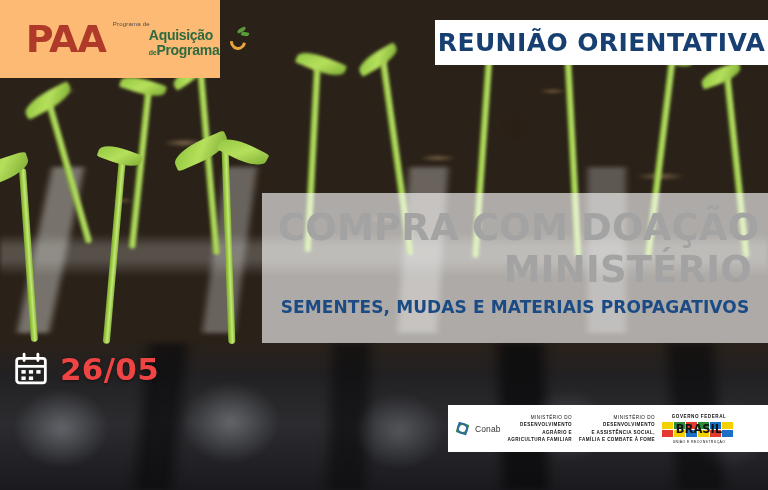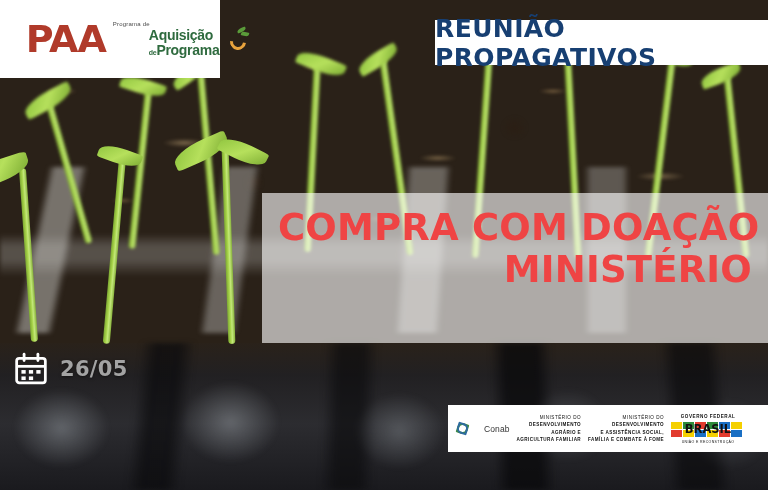--- a/index.html
+++ b/index.html
@@ -87,21 +87,21 @@
     border-radius:60% 10% 60% 10%;
     background:linear-gradient(135deg,#8cc23c 0%, #b6e05c 50%, #76a62e 100%);
   }
   .leaf.soft { filter:blur(1.6px); }
   .stem.soft { filter:blur(1.5px); }
 
   
   .paa-box {
     position:absolute; left:0; top:0;
     width:220px; height:78px;
-    background:#ffffff;
+    background:#fdba74;
     display:flex; align-items:center; justify-content:center;
     gap:7px;
     padding-left:34px;
   }
   .paa-mark {
     font-size:38px; font-weight:bold; letter-spacing:-1px;
     color:#b03a2a; line-height:1;
     font-family:"DejaVu Sans", sans-serif;
   }
   .paa-words { line-height:1.0; }
@@ -147,21 +147,21 @@
   
   .title-panel {
     position:absolute; left:262px; top:193px;
     width:506px; height:150px;
     background:rgba(255,255,255,.62);
     padding:14px 16px 10px 16px;
     display:flex; flex-direction:column; justify-content:flex-start;
   }
   .title-l1, .title-l2 {
     text-align:right;
-    font-size:37px; font-weight:bold; color:#ef4444;
+    font-size:37px; font-weight:bold; color:#a3a3a3;
     letter-spacing:.2px; line-height:1.14;
     font-family:"DejaVu Sans", sans-serif;
     white-space:nowrap;
   }
   .title-l1 { text-align:center; }
   .title-sub {
     text-align:center;
     font-size:17px; font-weight:bold; color:#1b4b85;
     letter-spacing:.1px; margin-top:6px;
     font-family:"DejaVu Sans", sans-serif;
@@ -169,36 +169,36 @@
   }
 
   
   .datetime {
     position:absolute; left:14px; top:352px;
     display:flex; flex-direction:column; gap:6px;
   }
   .dt-row { display:flex; align-items:center; gap:12px; }
   .dt-icon { width:34px; height:34px; flex:0 0 34px; }
   .dt-text {
-    font-size:21px; font-weight:bold; color:#a3a3a3;
+    font-size:31px; font-weight:bold; color:#ef4444;
     line-height:1; letter-spacing:.3px;
     font-family:"DejaVu Sans", sans-serif;
     text-shadow:0 1px 3px rgba(0,0,0,.5);
   }
 
   
   .footer-bar {
     position:absolute; left:448px; top:405px;
     width:320px; height:47px;
     background:#ffffff;
     display:flex; align-items:center;
     padding:0 6px 0 8px;
     gap:7px;
   }
-  .conab { display:flex; align-items:center; gap:15px; flex:0 0 auto; }
+  .conab { display:flex; align-items:center; gap:6px; flex:0 0 auto; }
   .conab-mark { width:13px; height:13px; position:relative; }
   .conab-mark .d1, .conab-mark .d2 {
     position:absolute; width:11px; height:11px;
     border:2px solid #3f8a46; border-radius:50% 10% 50% 10%;
   }
   .conab-mark .d1 { left:1px; top:1px; transform:rotate(18deg); }
   .conab-mark .d2 { left:1px; top:1px; transform:rotate(-72deg); border-color:#2e6b9e; }
   .conab-name { font-size:8.5px; color:#333; letter-spacing:.1px; }
 
   .min-block {
@@ -297,26 +297,27 @@
       </div>
     </div>
     <div class="paa-fruit">
       <div class="arc"></div>
       <div class="lf1"></div>
       <div class="lf2"></div>
     </div>
   </div>
 
   <div class="reuniao-banner">
-    <div class="reuniao-text">REUNIÃO PROPAGATIVOS</div>
+    <div class="reuniao-text">REUNIÃO ORIENTATIVA</div>
   </div>
 
   <div class="title-panel">
     <div class="title-l1">COMPRA COM DOAÇÃO</div>
     <div class="title-l2">MINISTÉRIO</div>
+    <div class="title-sub">SEMENTES, MUDAS E MATERIAIS PROPAGATIVOS</div>
   </div>
 
   <div class="datetime">
     <div class="dt-row">
       <svg class="dt-icon" viewBox="0 0 32 32">
         <rect x="2.5" y="6" width="27" height="23" rx="2.5" fill="none" stroke="#fff" stroke-width="2.6"></rect>
         <line x1="2.5" y1="13.5" x2="29.5" y2="13.5" stroke="#fff" stroke-width="2.6"></line>
         <line x1="9.5" y1="2" x2="9.5" y2="8" stroke="#fff" stroke-width="2.6" stroke-linecap="round"></line>
         <line x1="22.5" y1="2" x2="22.5" y2="8" stroke="#fff" stroke-width="2.6" stroke-linecap="round"></line>
         <rect x="7" y="17" width="4" height="3.4" fill="#fff"></rect>

